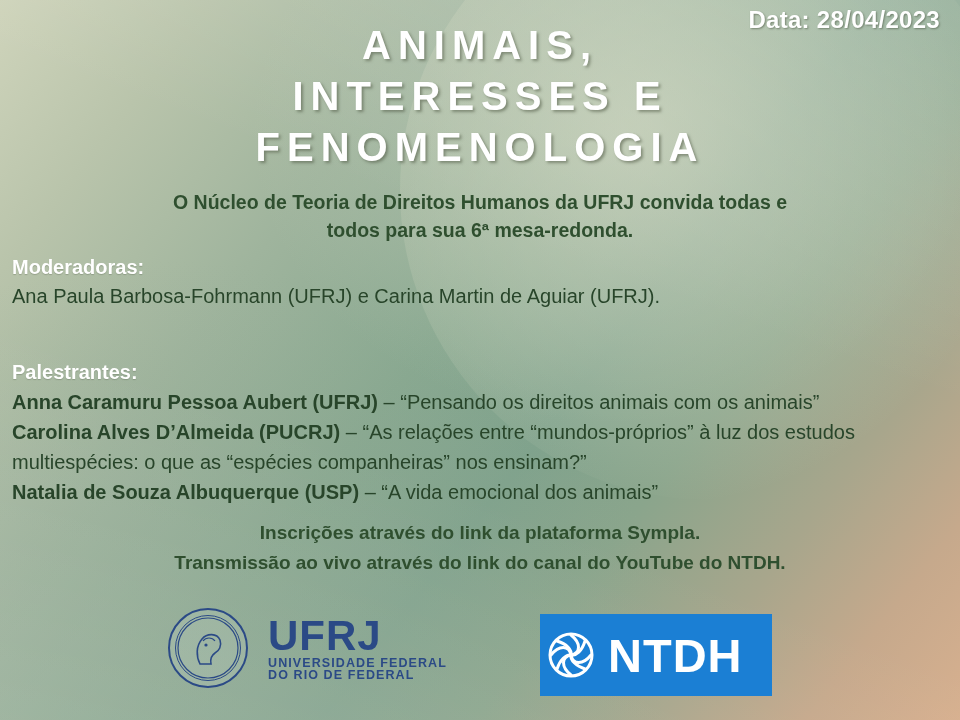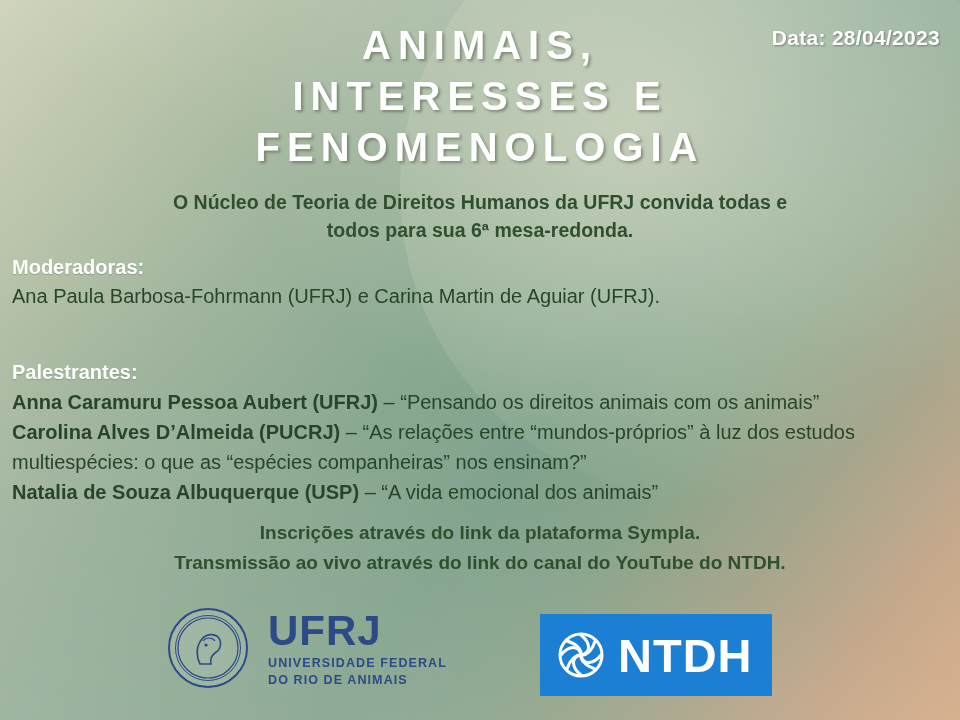--- a/index.html
+++ b/index.html
@@ -51,26 +51,26 @@
   .content {
     position: relative;
     z-index: 2;
     width: 960px;
     height: 720px;
   }
 
   
   .datetime {
     position: absolute;
-    top: 24px;
+    top: 4px;
     right: 20px;
     text-align: right;
     color: #ffffff;
     font-weight: bold;
-    font-size: 21px;
+    font-size: 24px;
     line-height: 1.32;
     letter-spacing: 0.3px;
     text-shadow: 1px 1px 2px rgba(70,80,60,0.55);
   }
 
   
   .title {
     position: absolute;
     top: 20px;
     left: 0;
@@ -179,33 +179,32 @@
     font-weight: bold;
     font-size: 42px;
     letter-spacing: 1px;
   }
   .ufrj-text .small {
     display: block;
     color: #2b4a86;
     font-weight: bold;
     font-size: 12.5px;
     letter-spacing: 1.1px;
-    margin-top: 5px;
   }
   .ntdh {
     position: absolute;
     left: 540px;
     top: 14px;
     width: 232px;
     height: 82px;
     background: #1b7fd4;
     display: flex;
     align-items: center;
     gap: 8px;
-    padding-left: 12px;
+    padding-left: 2px;
     box-sizing: border-box;
   }
   .ntdh-mark {
     width: 58px;
     height: 58px;
     flex: 0 0 58px;
     position: relative;
   }
   .ntdh-text {
     color: #ffffff;
@@ -267,21 +266,21 @@
           <svg width="76" height="76" viewBox="0 0 76 76" aria-hidden="true">
             <circle cx="38" cy="38" r="30" fill="none" stroke="#2b4a86" stroke-width="1.2"></circle>
             <path d="M30 54 C26 46 26 36 32 29 C37 23 47 23 50 30 C52 36 49 41 45 43 C42 45 40 49 41 54 Z" fill="none" stroke="#2b4a86" stroke-width="1.6"></path>
             <path d="M33 31 C36 27 42 27 45 31" fill="none" stroke="#2b4a86" stroke-width="1.2"></path>
             <circle cx="36" cy="35" r="1.6" fill="#2b4a86"></circle>
           </svg>
         </div>
         <div class="ufrj-text">
           <span class="big">UFRJ</span>
           <span class="small">UNIVERSIDADE FEDERAL</span>
-          <span class="small">DO RIO DE ANIMAIS</span>
+          <span class="small">DO RIO DE FEDERAL</span>
         </div>
       </div>
 
       <div class="ntdh">
         <div class="ntdh-mark">
           <svg width="58" height="58" viewBox="0 0 58 58" aria-hidden="true">
             <g fill="none" stroke="#ffffff" stroke-width="3" stroke-linecap="round">
               <circle cx="29" cy="29" r="21"></circle>
               <path d="M29 9 C39 17 39 27 29 29 C19 31 19 41 29 49"></path>
               <path d="M9 29 C17 19 27 19 29 29 C31 39 41 39 49 29"></path>

